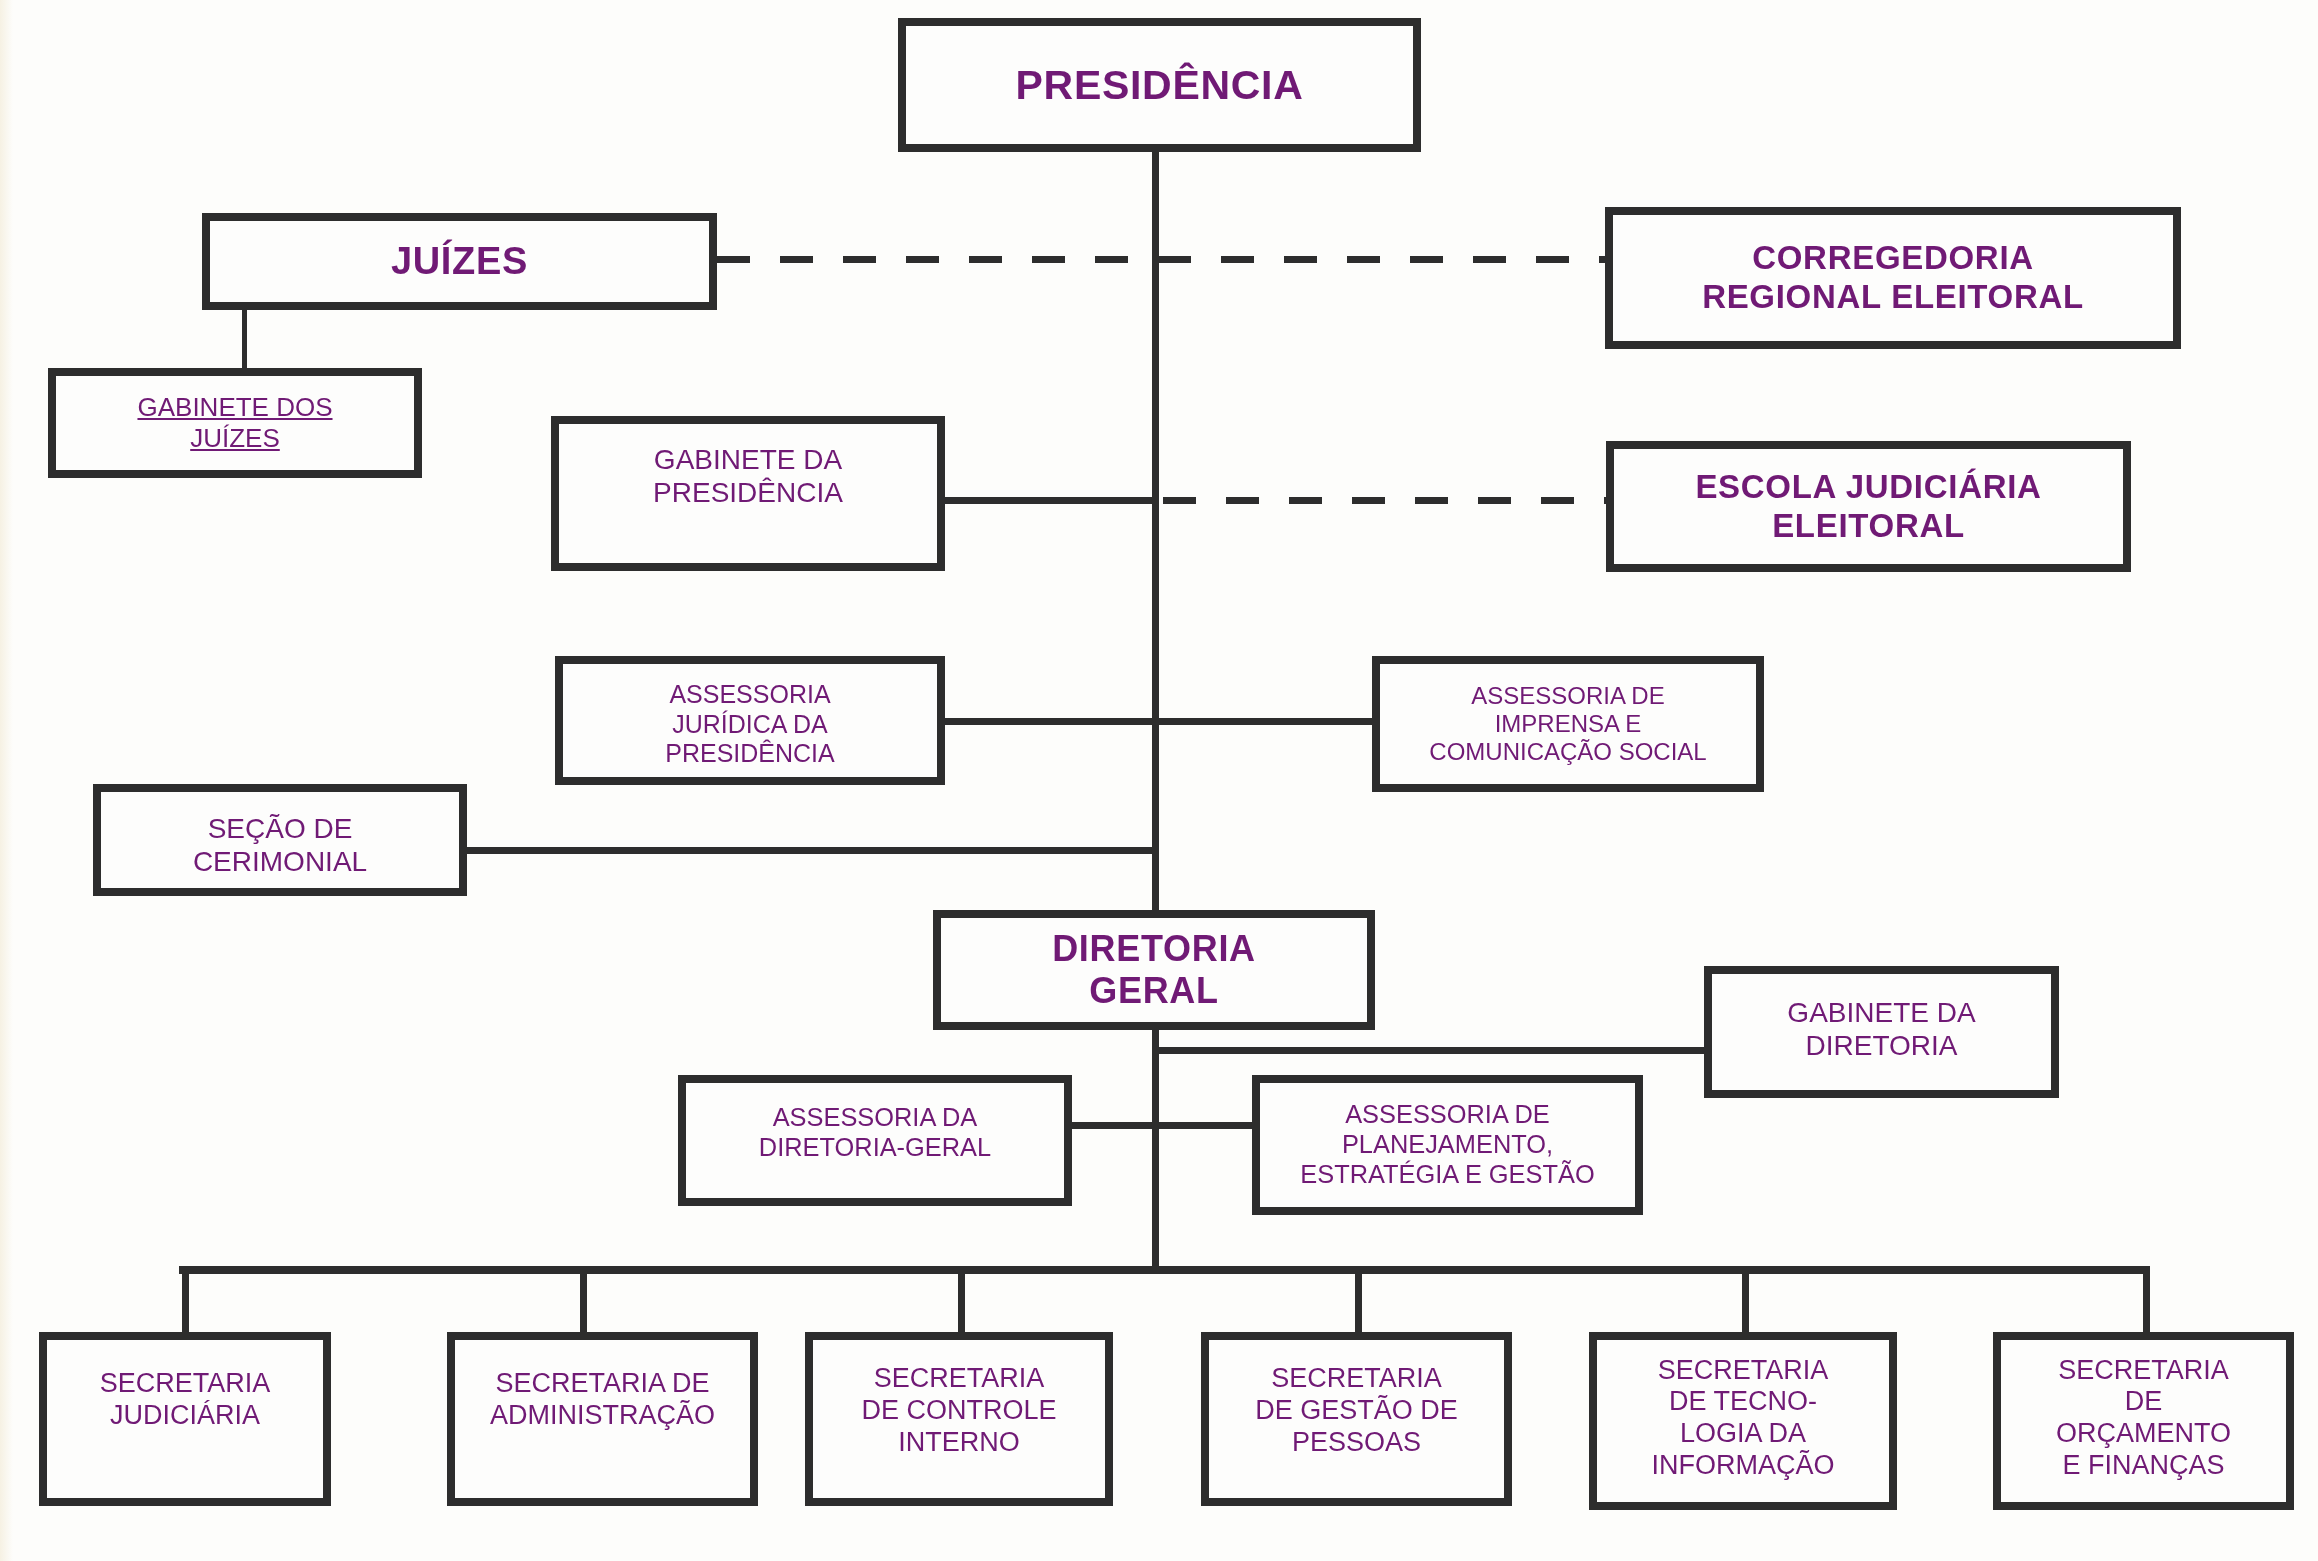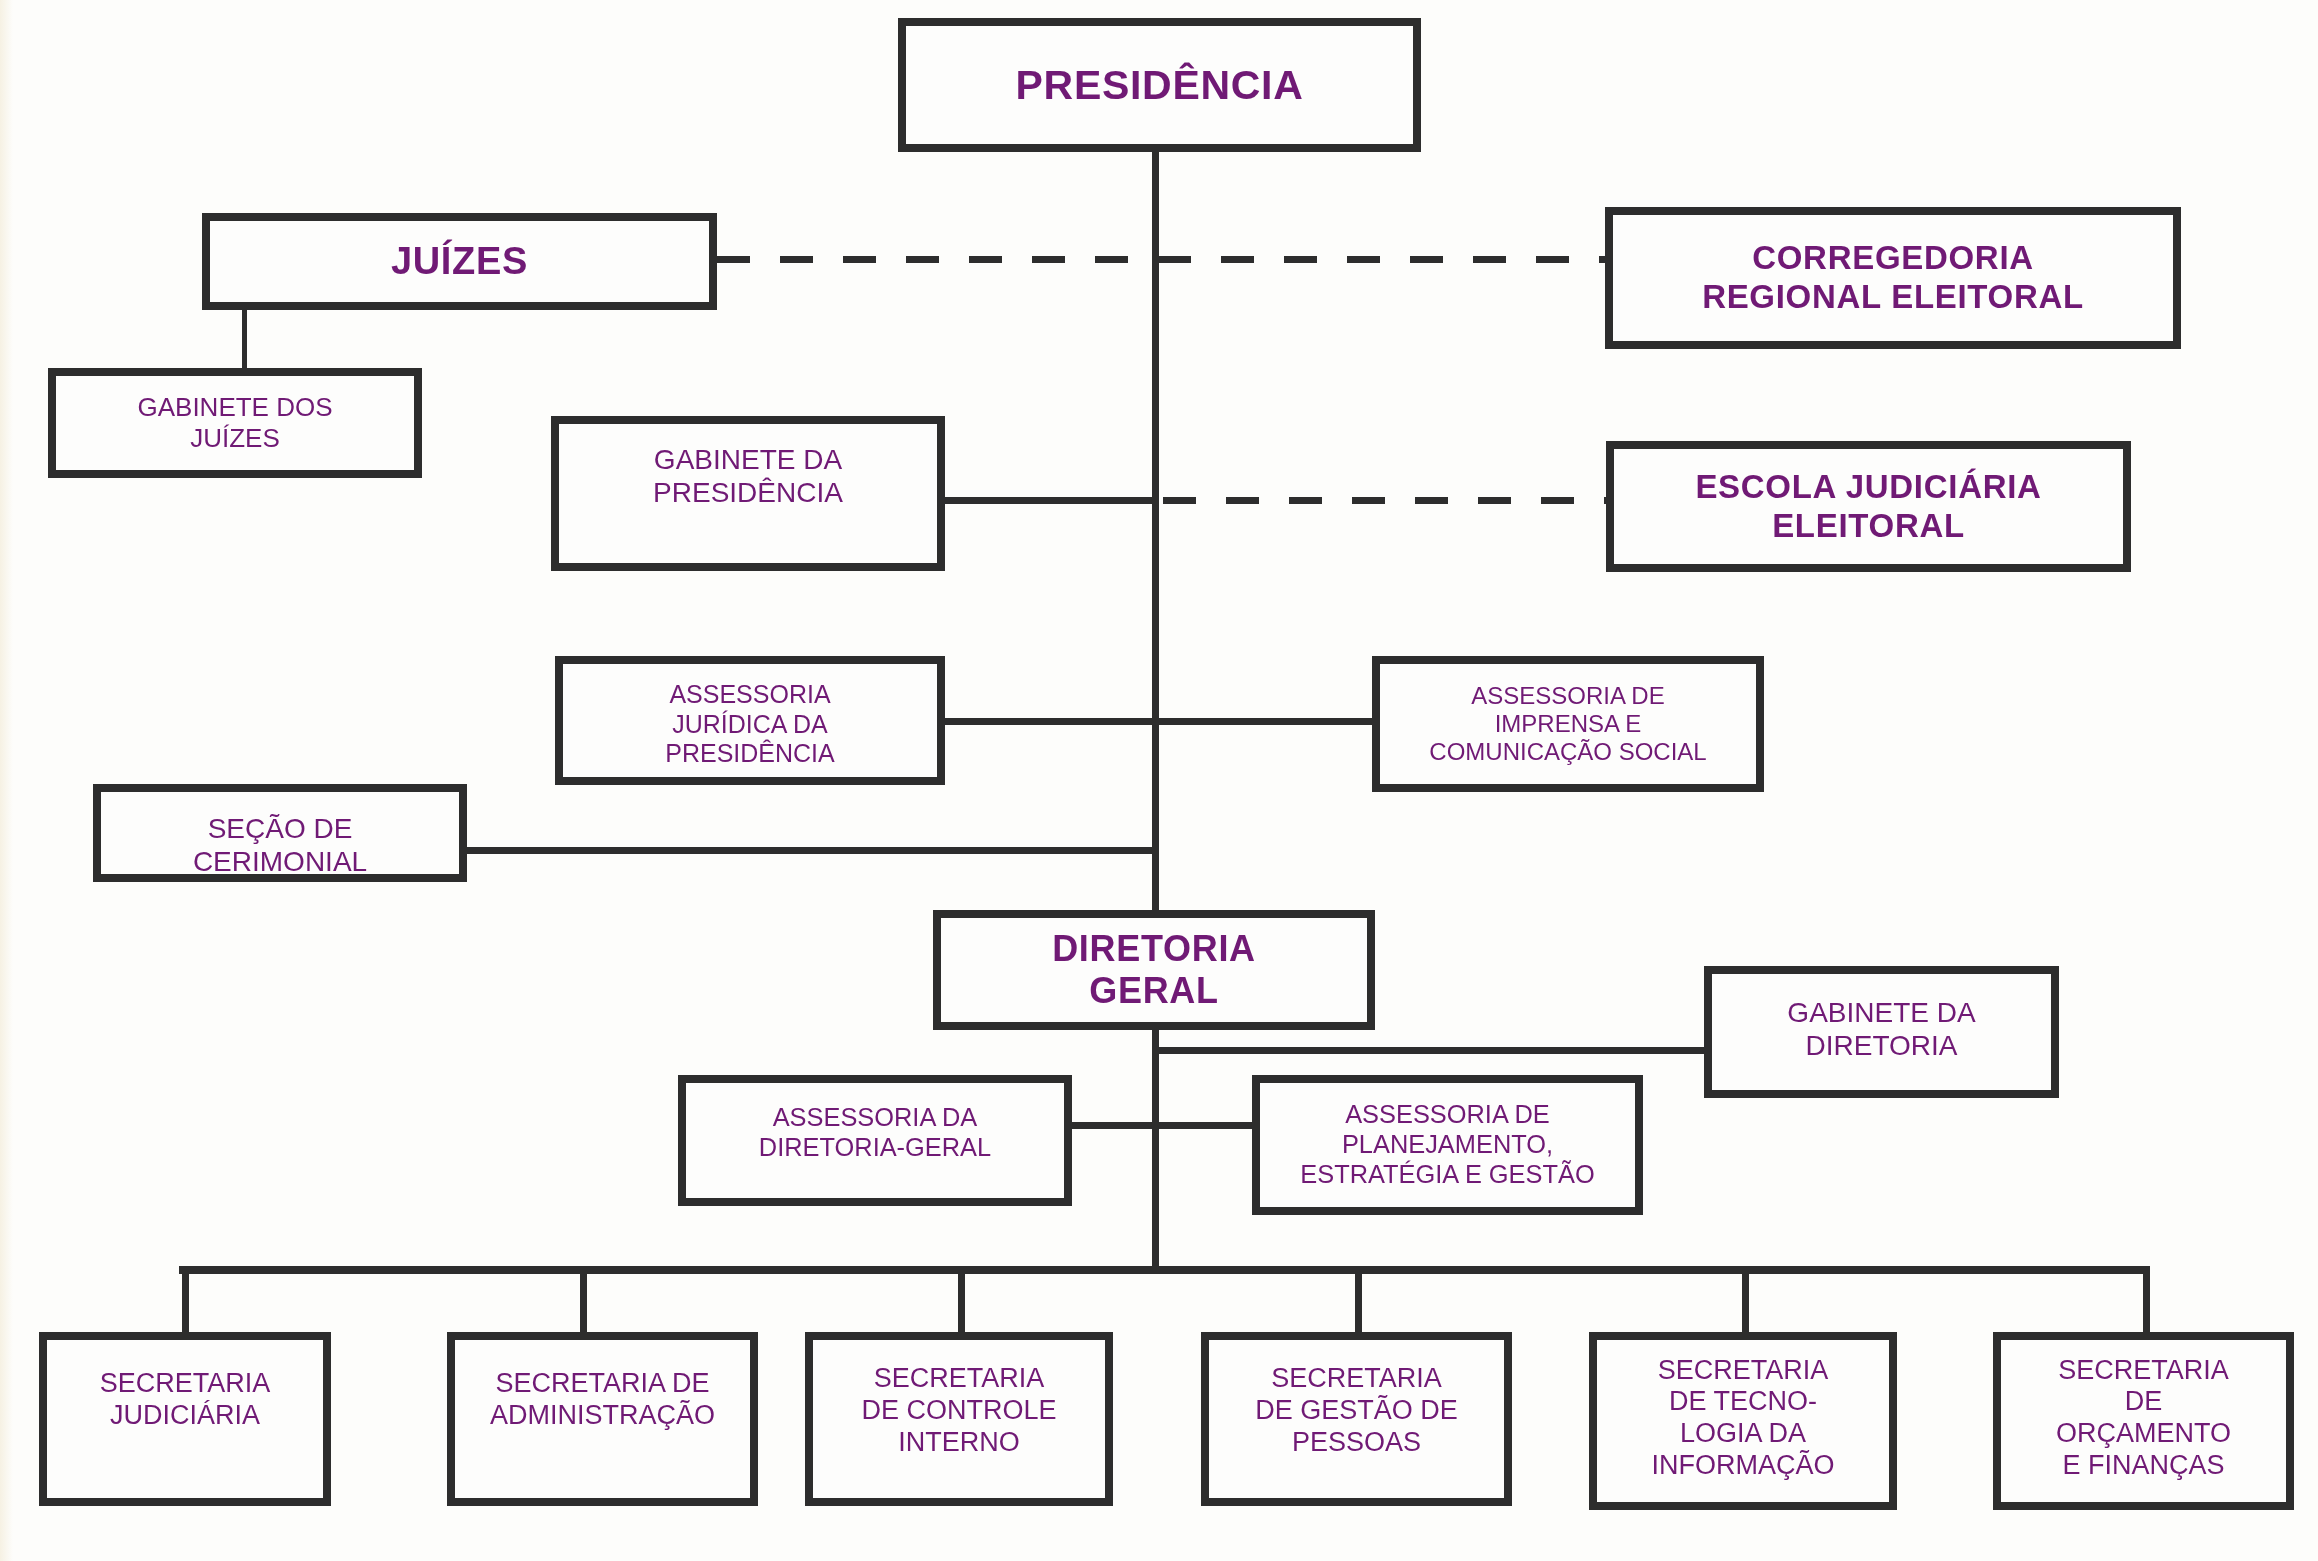--- a/index.html
+++ b/index.html
@@ -45,21 +45,21 @@
     <div class="node bold" style="left: 898px; top: 18px; width: 523px; height: 134px; font-size: 41px; align-items: center;">
       <span class="label">PRESIDÊNCIA</span>
     </div>
     <div class="node bold" style="left: 202px; top: 213px; width: 515px; height: 97px; font-size: 38px; align-items: center;">
       <span class="label">JUÍZES</span>
     </div>
     <div class="node bold" style="left: 1605px; top: 207px; width: 576px; height: 142px; font-size: 33px; align-items: center;">
       <span class="label">CORREGEDORIA
 REGIONAL ELEITORAL</span>
     </div>
-    <div class="node" style="left: 48px; top: 368px; width: 374px; height: 110px; font-size: 26px; align-items: center;">
+    <div class="node" style="left: 48px; top: 368px; width: 374px; height: 110px; font-size: 26px; align-items: center; text-decoration: underline;">
       <span class="label">GABINETE DOS
 JUÍZES</span>
     </div>
     <div class="node" style="left: 551px; top: 416px; width: 394px; height: 155px; font-size: 28px; align-items: flex-start; padding-top: 19px;">
       <span class="label">GABINETE DA
 PRESIDÊNCIA</span>
     </div>
     <div class="node bold" style="left: 1606px; top: 441px; width: 525px; height: 131px; font-size: 33px; align-items: center;">
       <span class="label">ESCOLA JUDICIÁRIA
 ELEITORAL</span>
@@ -67,21 +67,21 @@
     <div class="node" style="left: 555px; top: 656px; width: 390px; height: 129px; font-size: 25px; align-items: flex-start; padding-top: 16px;">
       <span class="label">ASSESSORIA
 JURÍDICA DA
 PRESIDÊNCIA</span>
     </div>
     <div class="node" style="left: 1372px; top: 656px; width: 392px; height: 136px; font-size: 24px; align-items: center;">
       <span class="label">ASSESSORIA DE
 IMPRENSA E
 COMUNICAÇÃO SOCIAL</span>
     </div>
-    <div class="node" style="left: 93px; top: 784px; width: 374px; height: 98px; font-size: 28px; align-items: flex-start; padding-top: 20.4px;">
+    <div class="node" style="left: 93px; top: 784px; width: 374px; height: 112px; font-size: 28px; align-items: flex-start; padding-top: 20.4px;">
       <span class="label">SEÇÃO DE
 CERIMONIAL</span>
     </div>
     <div class="node bold" style="left: 933px; top: 910px; width: 442px; height: 120px; font-size: 36px; align-items: center;">
       <span class="label">DIRETORIA
 GERAL</span>
     </div>
     <div class="node" style="left: 1704px; top: 966px; width: 355px; height: 132px; font-size: 28px; align-items: flex-start; padding-top: 22px;">
       <span class="label">GABINETE DA
 DIRETORIA</span>

